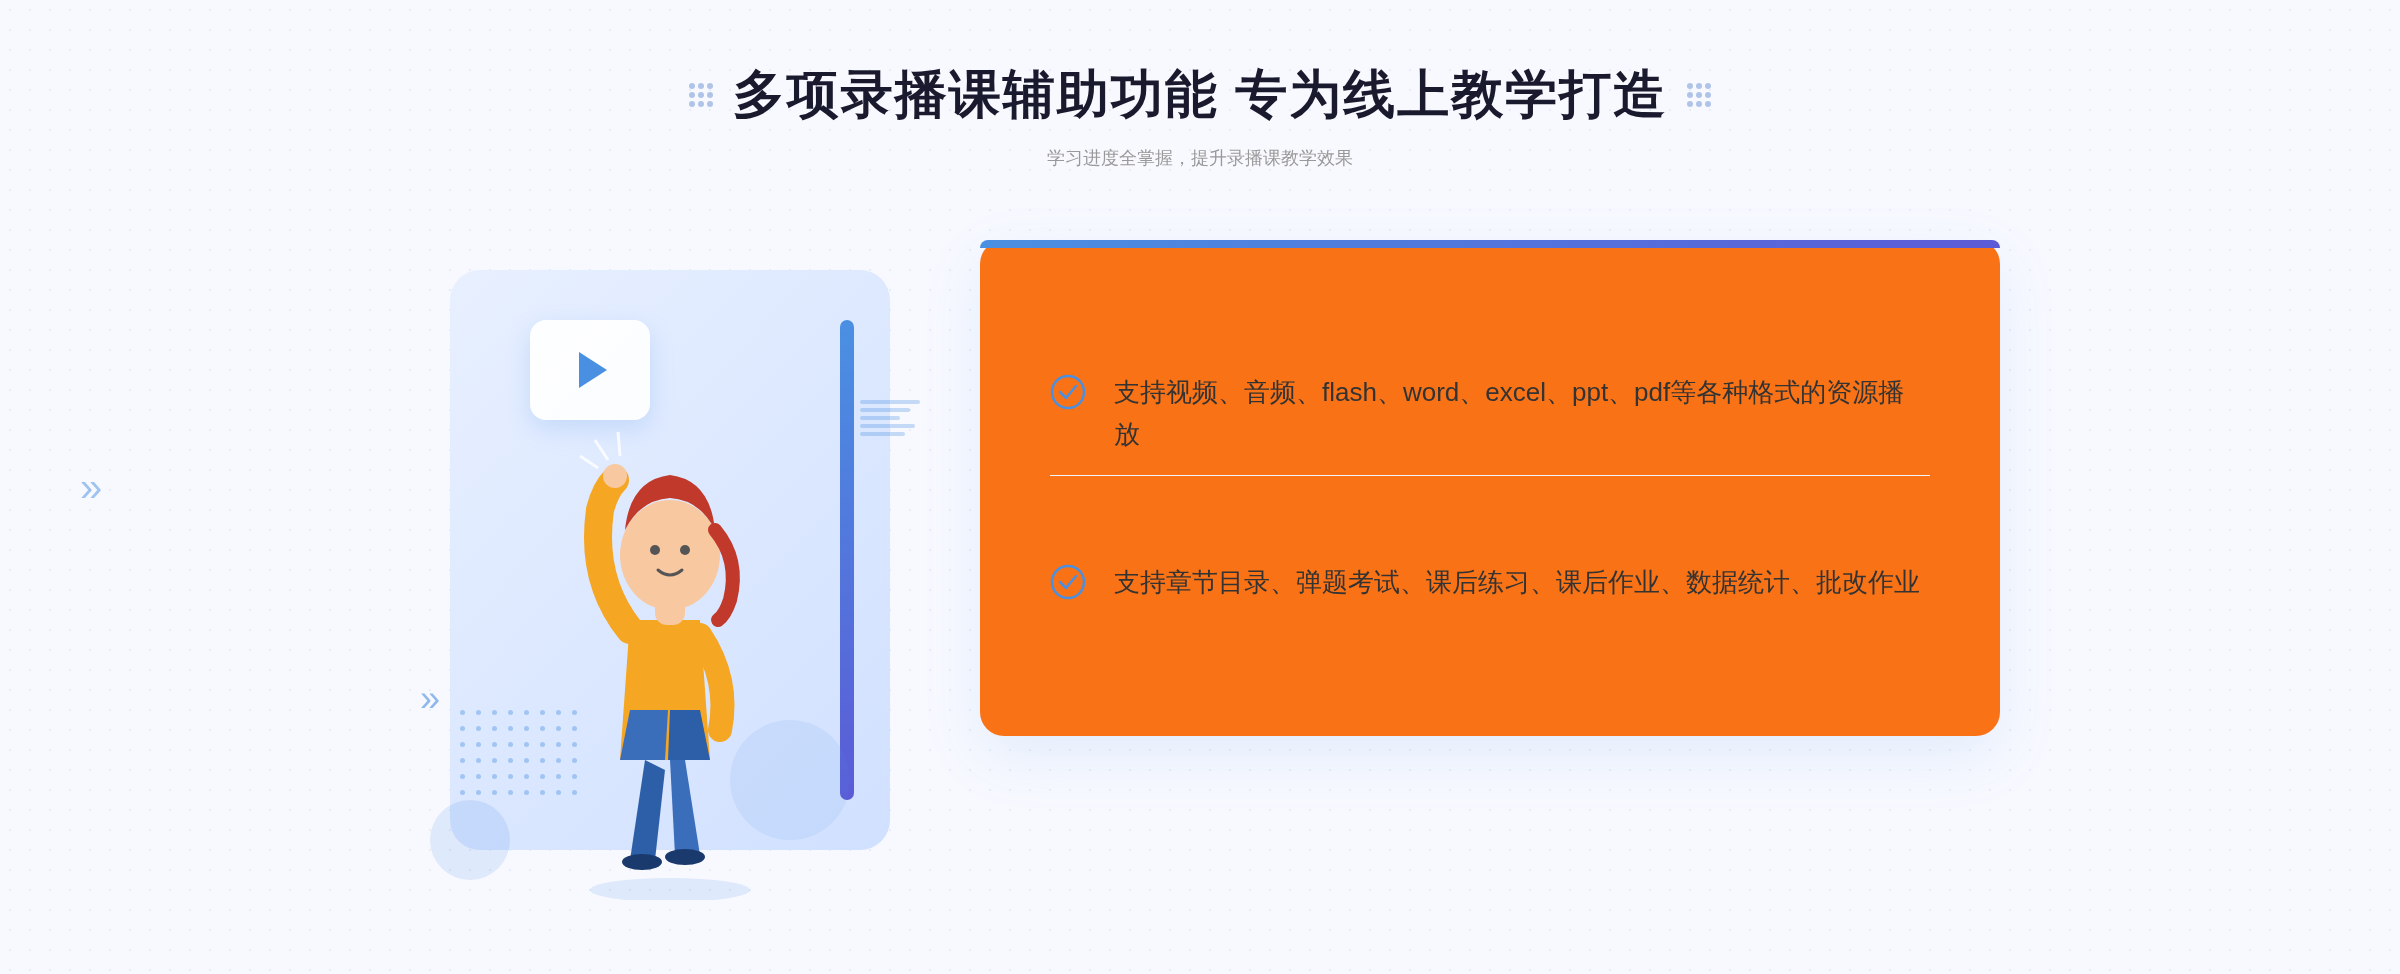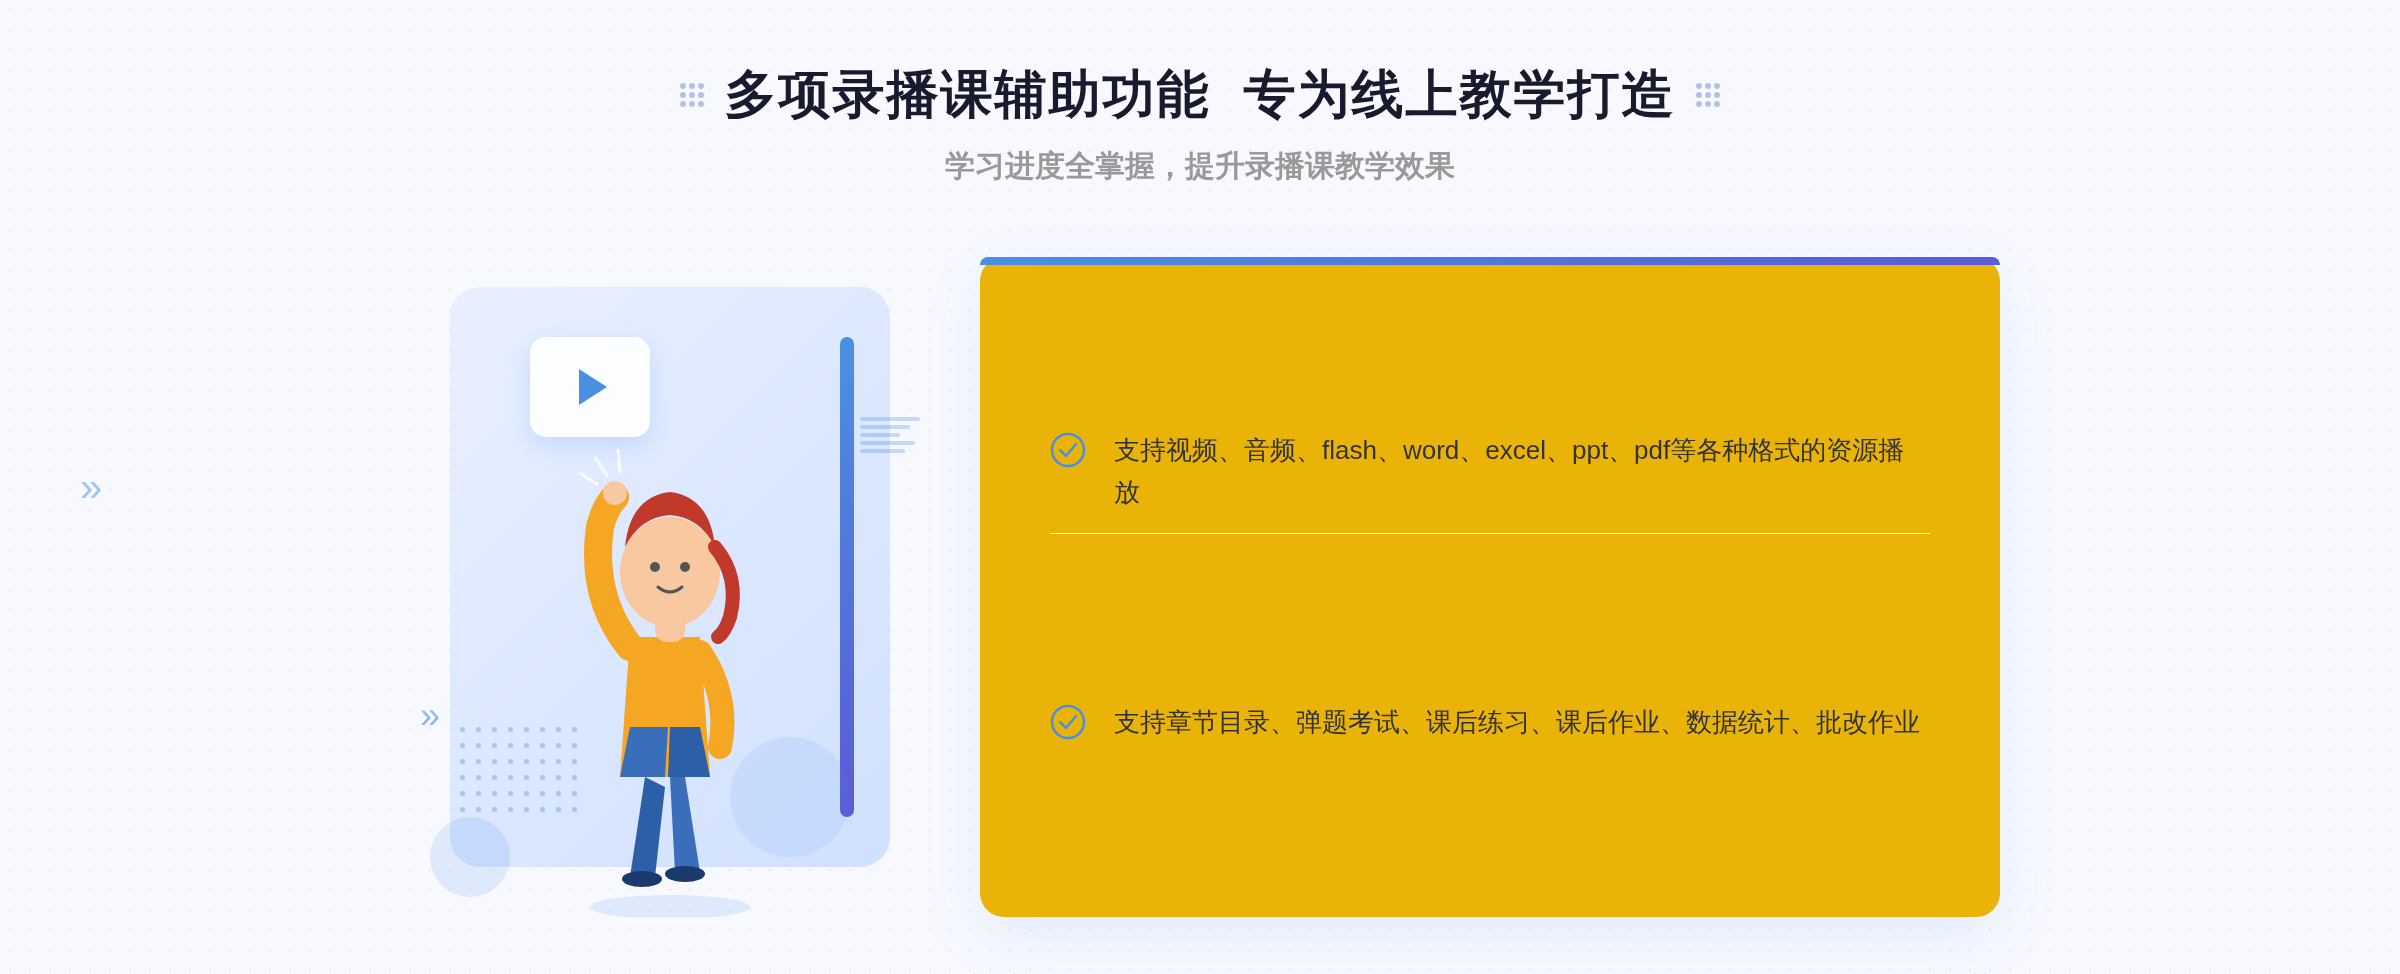--- a/index.html
+++ b/index.html
@@ -48,21 +48,20 @@
       position: relative;
       z-index: 1;
     }
 
     .header-title-row {
       display: flex;
       align-items: center;
       justify-content: flex-end;
       gap: 20px;
       margin-bottom: 16px;
-      font-family: Liberation Mono, monospace;
     }
 
     .dots-deco {
       display: flex;
       gap: 4px;
       align-items: center;
     }
 
     .dots-deco span {
       display: inline-block;
@@ -88,23 +87,23 @@
     }
 
     .main-title {
       font-size: 52px;
       font-weight: 600;
       color: #1a1a2e;
       letter-spacing: 2px;
     }
 
     .sub-title {
-      font-size: 30px;
+      font-size: 18px;
       color: #999;
-      font-weight: 700;
+      font-weight: 400;
     }
 
     .content-section {
       display: flex;
       align-items: stretch;
       gap: 0;
       position: relative;
       z-index: 1;
       width: 1600px;
       height: 720px;
@@ -239,29 +238,29 @@
       left: 330px;
       width: 120px;
       height: 120px;
       border-radius: 50%;
       background: rgba(74,144,226,0.1);
     }
 
     
     .features-card {
       flex: 1;
-      background: #eab308;
+      background: #f97316;
       border-radius: 24px 24px 24px 24px;
       padding: 79px 70px;
       box-shadow: 0 20px 60px rgba(74,144,226,0.12);
       display: flex;
       flex-direction: column;
       justify-content: space-around;
       margin-top: 20px;
-      height: 660px;
+      height: 496px;
       position: relative;
     }
 
     
     .features-card::before {
       content: '';
       position: absolute;
       top: 0;
       left: 0;
       width: 100%;

